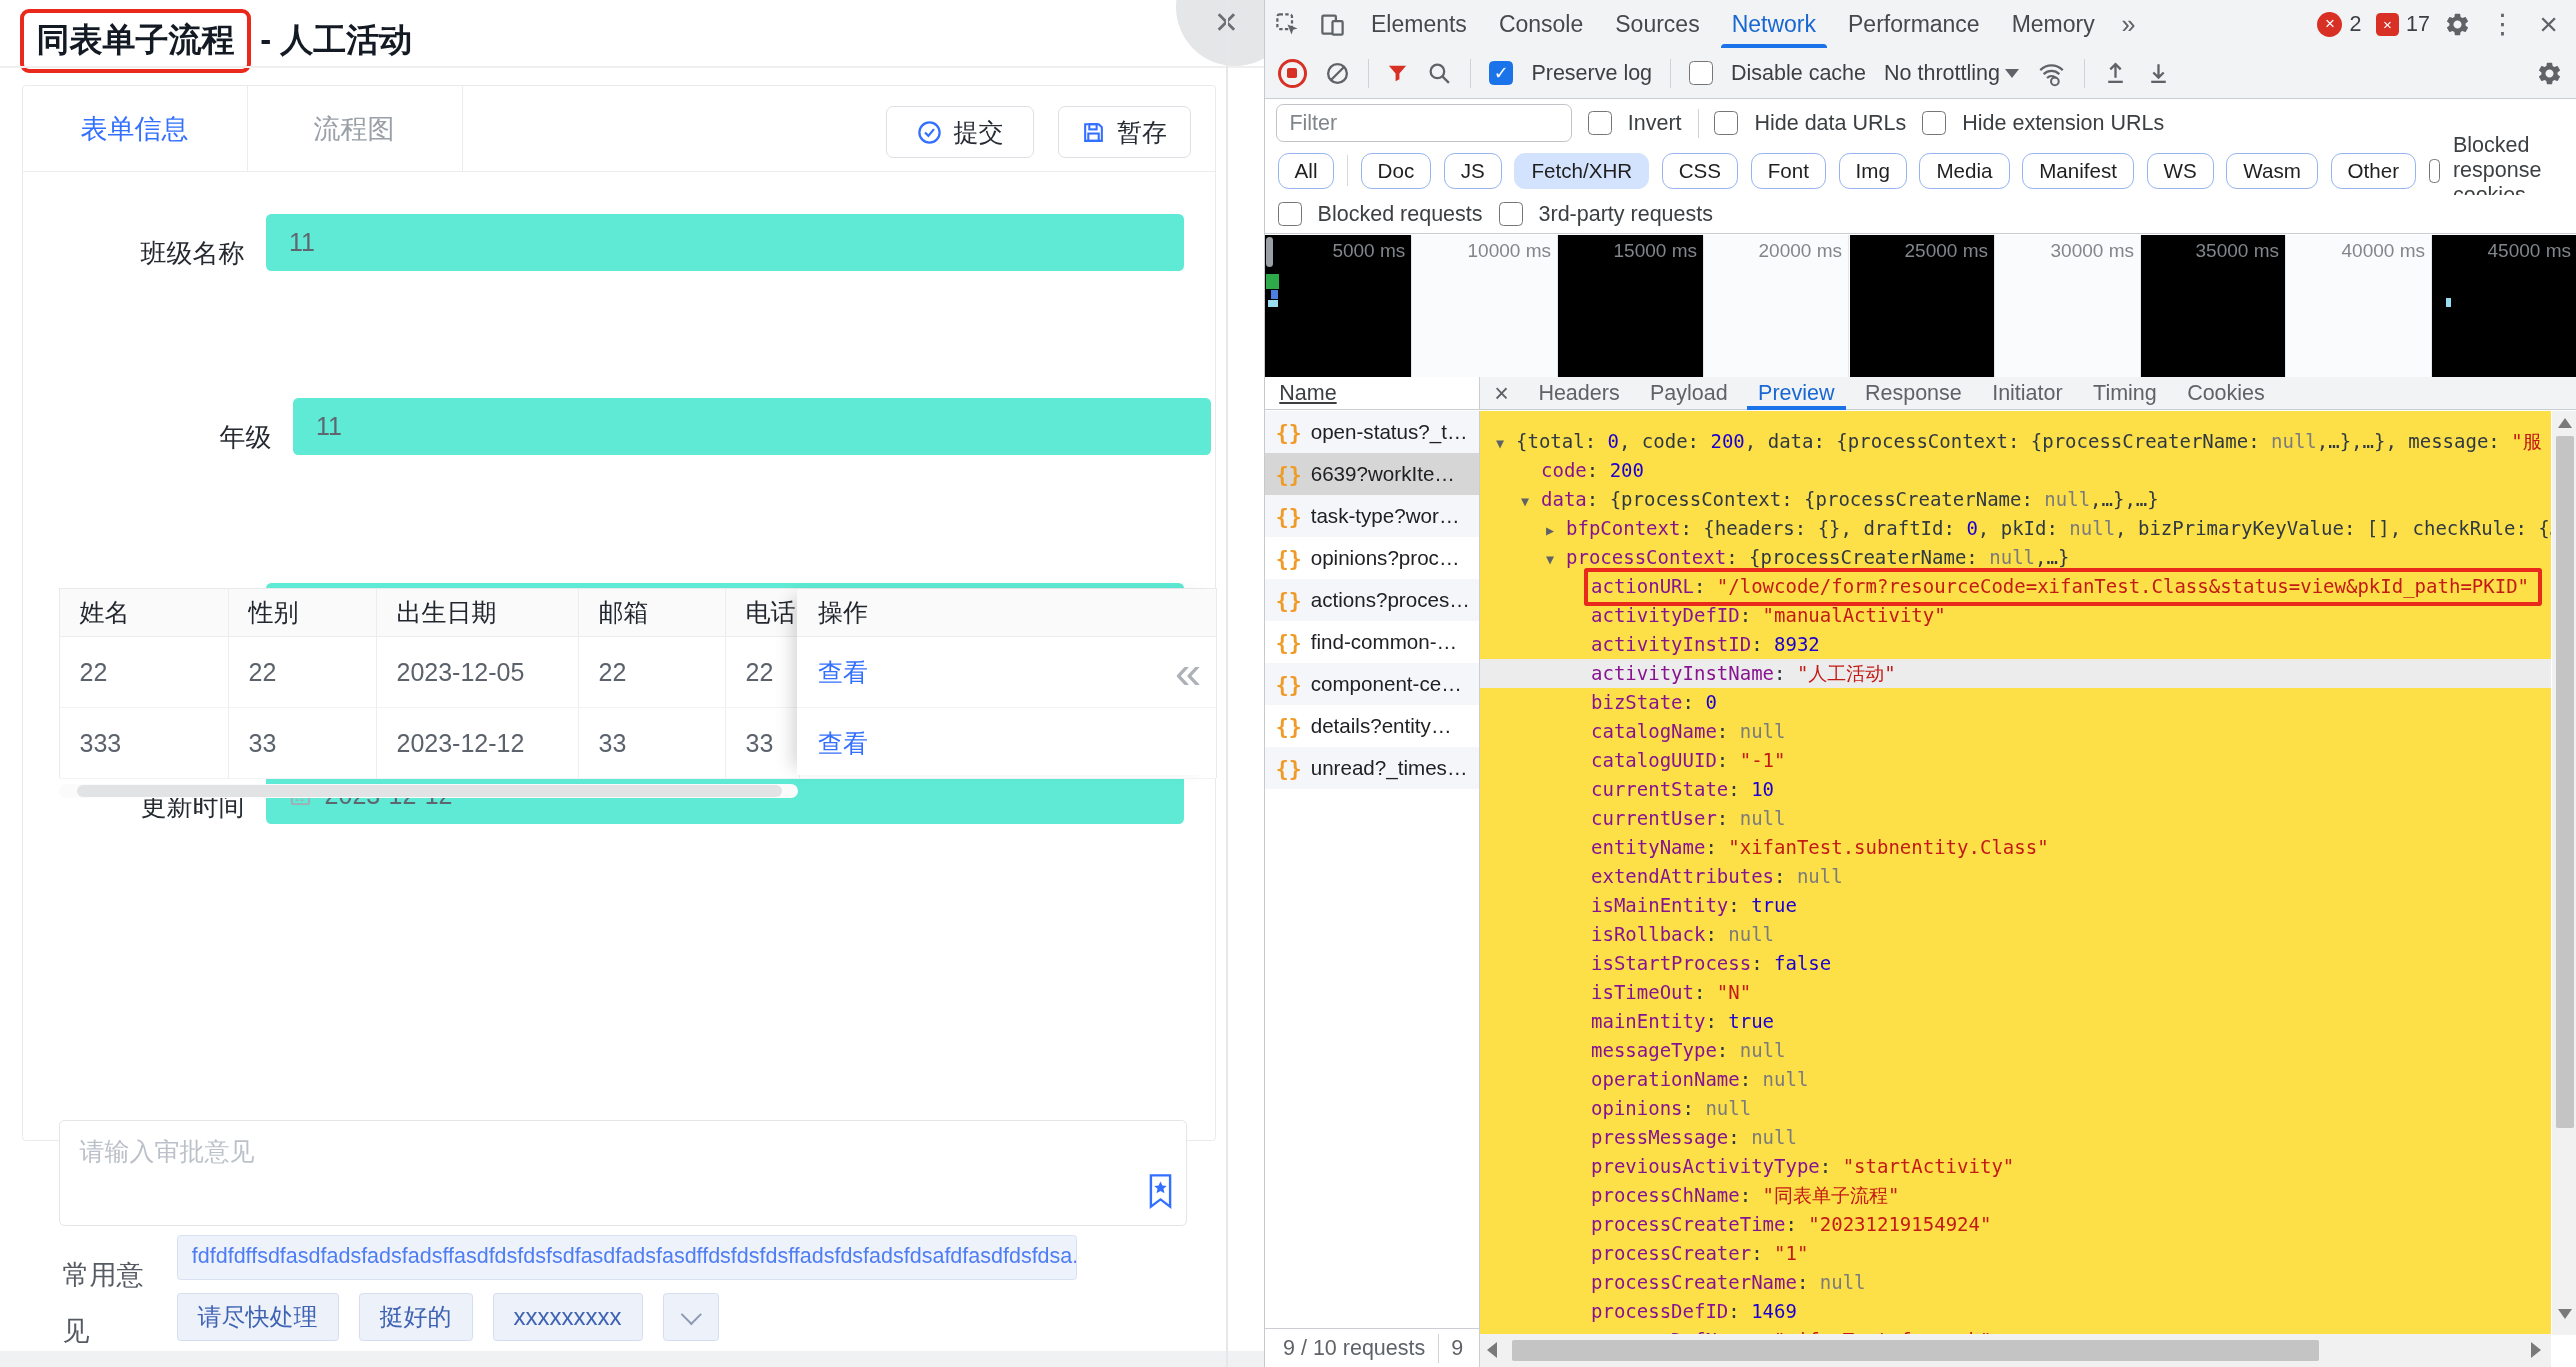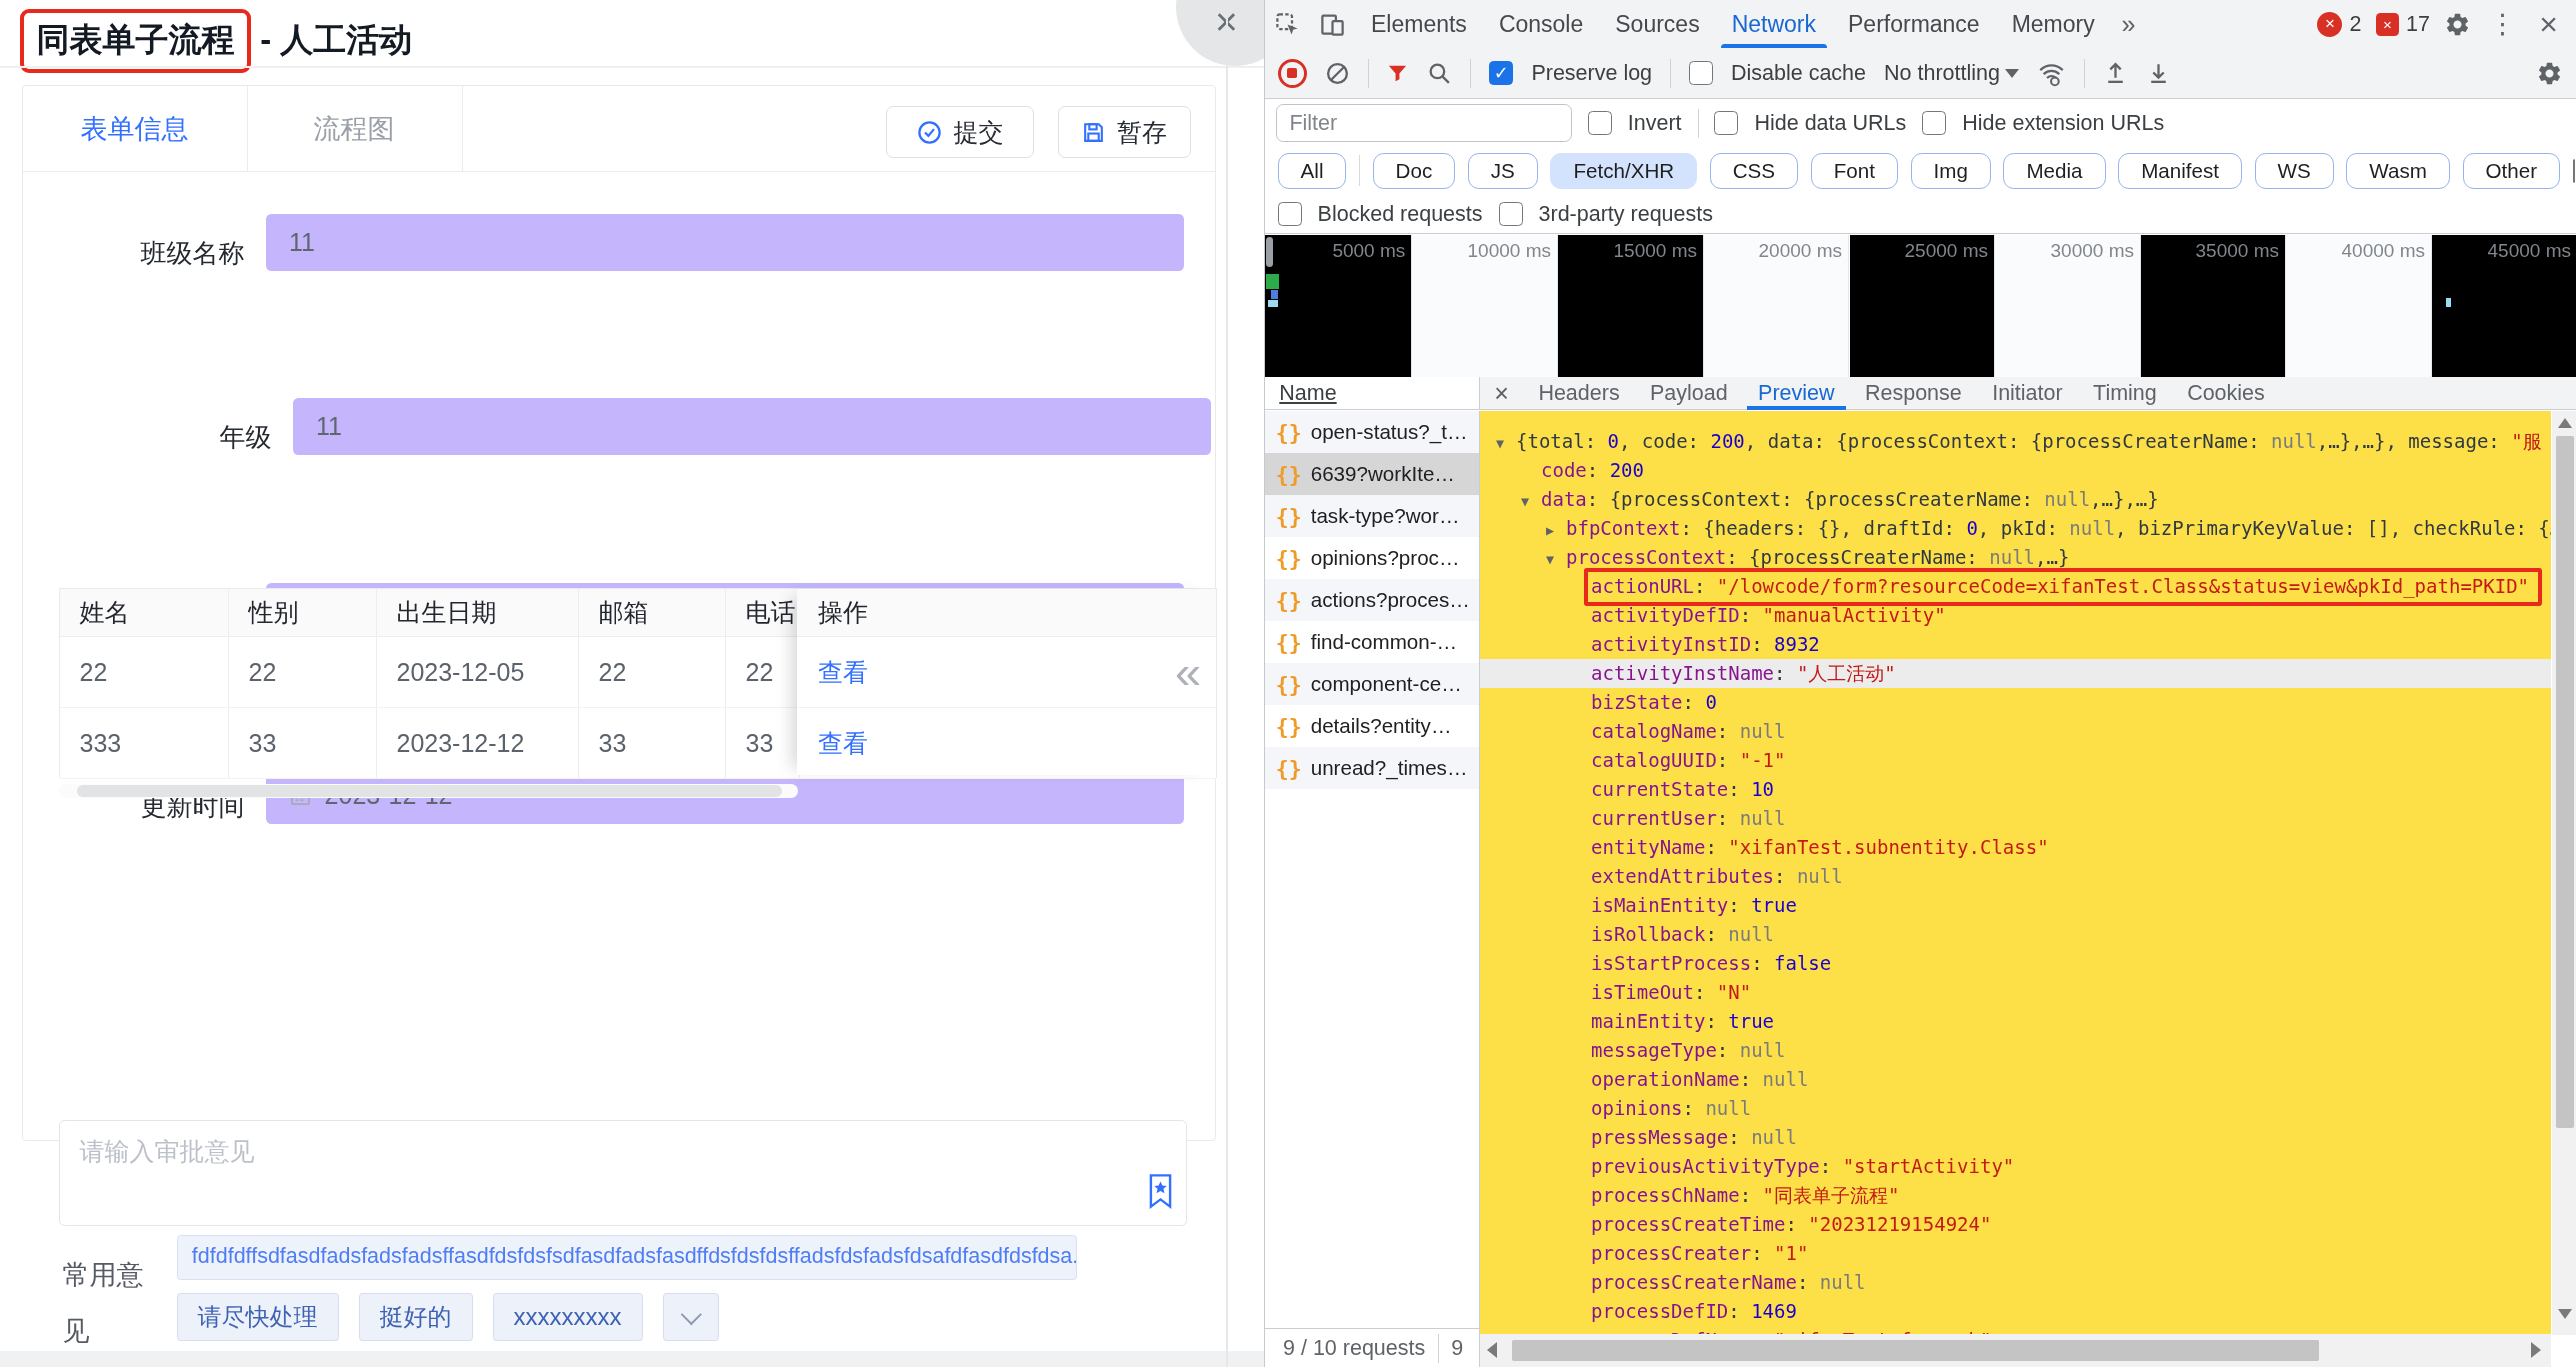--- a/index.html
+++ b/index.html
@@ -17,21 +17,21 @@
   .tabs-row{position:absolute;left:0;top:0;width:100%;height:85px;border-bottom:1.8px solid #ececee;}
   .ftab{position:absolute;top:0;height:85px;display:flex;align-items:center;justify-content:center;font-size:27px;border-right:1.8px solid #ececee;}
   .ftab.t1{left:0;width:224px;color:#3370ff;}
   .ftab.t2{left:224px;width:215px;color:#9aa0a8;}
   .btnw{position:absolute;display:flex;align-items:center;justify-content:center;gap:10.8px;background:#fff;border:1.8px solid #dcdfe3;border-radius:7.2px;font-size:25px;color:#272b33;box-sizing:border-box;}
   .btn-submit{left:863px;top:20px;width:148px;height:52px;}
   .btn-save{left:1035px;top:20px;width:133px;height:52px;}
   .fields{position:absolute;left:0;top:128px;width:100%;}
   .f-row{position:absolute;left:0;height:57px;display:flex;align-items:flex-end;}
   .f-label{width:222px;text-align:right;font-size:26px;color:#252a31;}
-  .f-input{margin-left:21.5px;width:918px;height:57px;background:#c4b5fd;border-radius:5.4px;display:flex;align-items:center;padding-left:23px;box-sizing:border-box;font-size:25px;color:#5f6670;gap:12.6px;}
+  .f-input{margin-left:21.5px;width:918px;height:57px;background:#5eead4;border-radius:5.4px;display:flex;align-items:center;padding-left:23px;box-sizing:border-box;font-size:25px;color:#5f6670;gap:12.6px;}
   
   .tbl{position:absolute;left:36px;top:502px;width:1158px;height:190px;border:1.8px solid #e9eaec;box-sizing:border-box;}
   .tbl-head{display:flex;height:47px;background:#fafafa;border-bottom:1.8px solid #eceded;}
   .th,.td{box-sizing:border-box;padding-left:20px;display:flex;align-items:center;border-right:1.8px solid #eceded;font-size:25px;overflow:hidden;white-space:nowrap;}
   .th{color:#22262e;}
   .td{color:#5c626b;}
   .tbl-row{display:flex;height:70px;border-bottom:1.8px solid #f2f3f4;background:#fff;}
   .opcol{position:absolute;right:0;top:0;width:419px;height:186px;background:#fff;box-shadow:-12.6px 0 16px -7.2px rgba(0,0,0,0.16);}
   .opcol .oph{height:47px;background:#fafafa;border-bottom:1.8px solid #eceded;display:flex;align-items:center;padding-left:21.5px;font-size:25px;color:#22262e;}
   .opcol .opr{height:70px;border-bottom:1.8px solid #f2f3f4;display:flex;align-items:center;padding-left:21.5px;}
@@ -72,21 +72,21 @@
   .cb{width:24px;height:24px;border:1.8px solid #767676;border-radius:4.5px;background:#fff;box-sizing:border-box;display:flex;align-items:center;justify-content:center;}
   .cb.on{background:#1a73e8;border-color:#1a73e8;}
   .cb .t{display:none;}
   .cb.on .t{display:block;color:#fff;font-size:18px;font-weight:bold;}
   .lbl{font-size:21.5px;color:#3c4043;}
   .caret{width:0;height:0;border-left:7.2px solid transparent;border-right:7.2px solid transparent;border-top:9px solid #5f6368;margin-left:5.4px;}
   .dt-row3{position:absolute;left:0;top:99px;width:100%;height:48px;background:#fff;display:flex;align-items:center;gap:16px;padding:0 10.8px;box-sizing:border-box;}
   .filter-input{width:296px;height:38px;border:1.8px solid #c0c3c7;border-radius:7.2px;font-size:21.5px;color:#333;padding:0 12.6px;box-sizing:border-box;outline:none;font-family:"Liberation Sans",sans-serif;}
   .filter-input::placeholder{color:#80868b;}
   .dt-row4{position:absolute;left:0;top:146px;width:100%;height:49px;background:#fff;display:flex;align-items:center;gap:12.6px;padding:0 12.6px;box-sizing:border-box;}
-  .fchip{height:36px;display:flex;align-items:center;padding:0 22px;border:1.8px solid #94b3ef;border-radius:10.8px;font-size:20.6px;font-weight:500;color:#1f1f1f;background:#fff;box-sizing:border-box;}
+  .fchip{height:36px;display:flex;align-items:center;padding:0 16px;border:1.8px solid #94b3ef;border-radius:10.8px;font-size:20.6px;font-weight:500;color:#1f1f1f;background:#fff;box-sizing:border-box;}
   .fchip.sel{background:#d3e3fd;border-color:#d3e3fd;}
   .chipdiv{width:0.9px;height:30.5px;background:#d6d9dd;}
   .dt-row5{position:absolute;left:0;top:195px;width:100%;height:39px;background:#fff;display:flex;align-items:center;gap:16px;padding:0 12.6px;box-sizing:border-box;border-bottom:0.9px solid #cacdd1;}
   .timeline{position:absolute;left:0;top:235px;width:100%;height:143px;border-bottom:0.9px solid #cacdd1;overflow:hidden;background:#000000;}
   .tl-stripe{position:absolute;top:0;height:143px;border-left:0.9px solid #e2e8ee;}
   .tl-stripe.alt{background:#fafbfc;}
   .tl-label{position:absolute;top:5.4px;width:134px;text-align:right;font-size:19px;color:#80868b;}
   .tl-handle{position:absolute;left:0.9px;top:1.8px;width:7.2px;height:30.5px;background:#9aa0a6;border-radius:3.6px;}
   .mark{position:absolute;}
   

